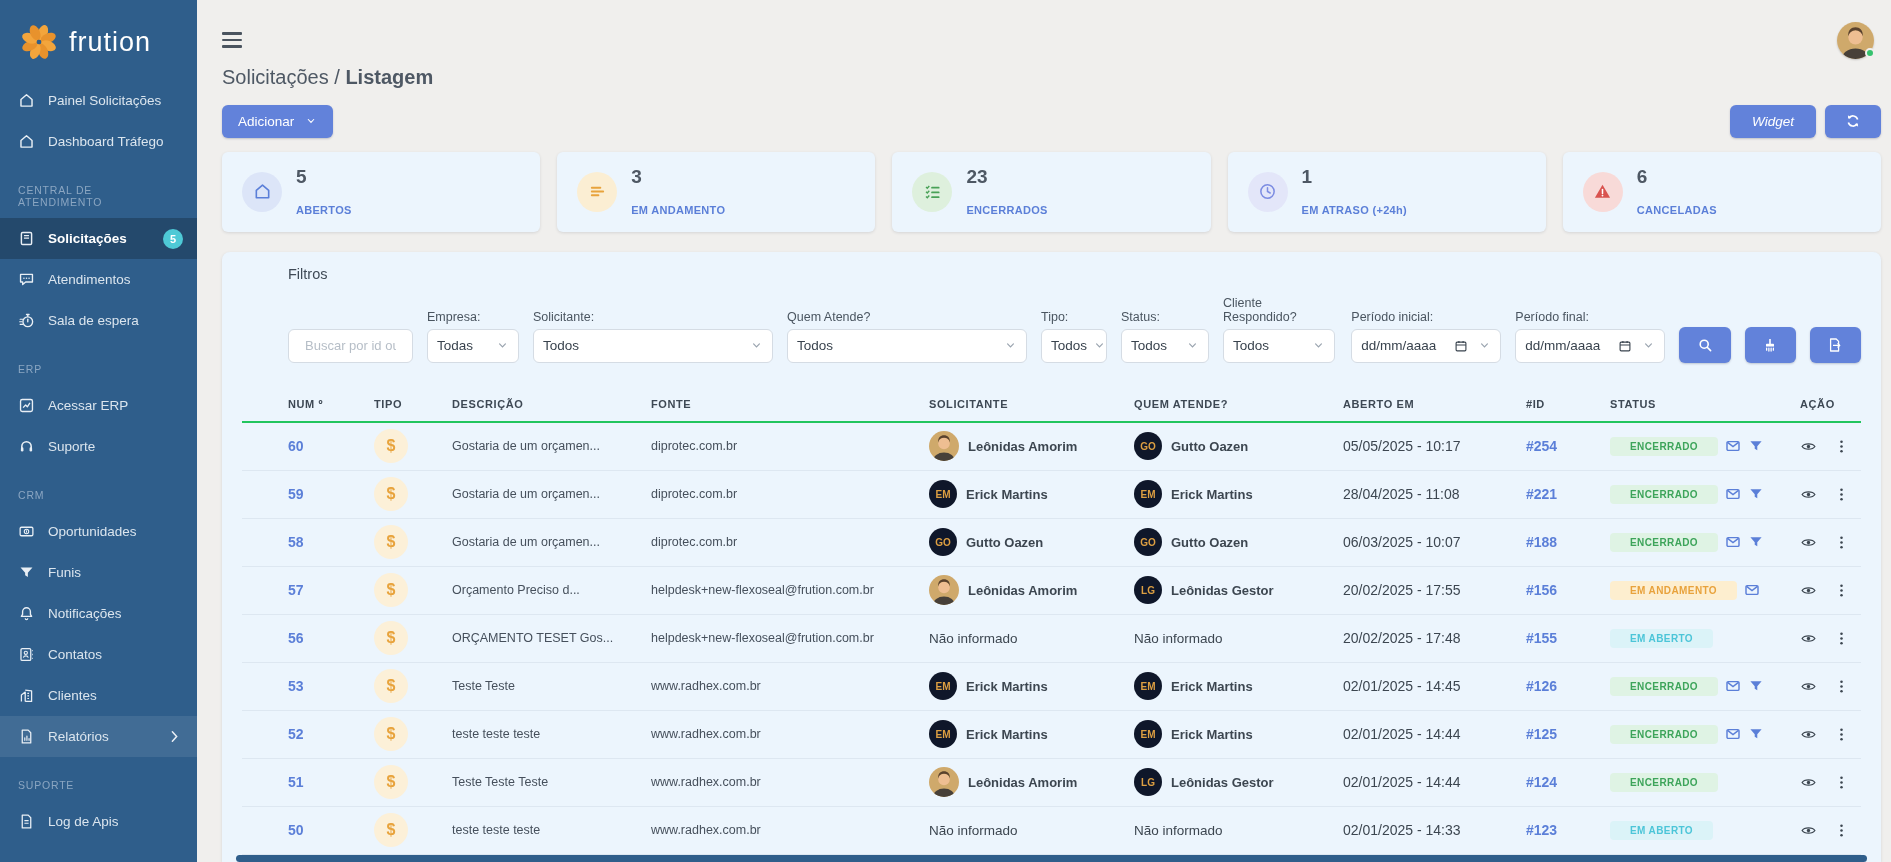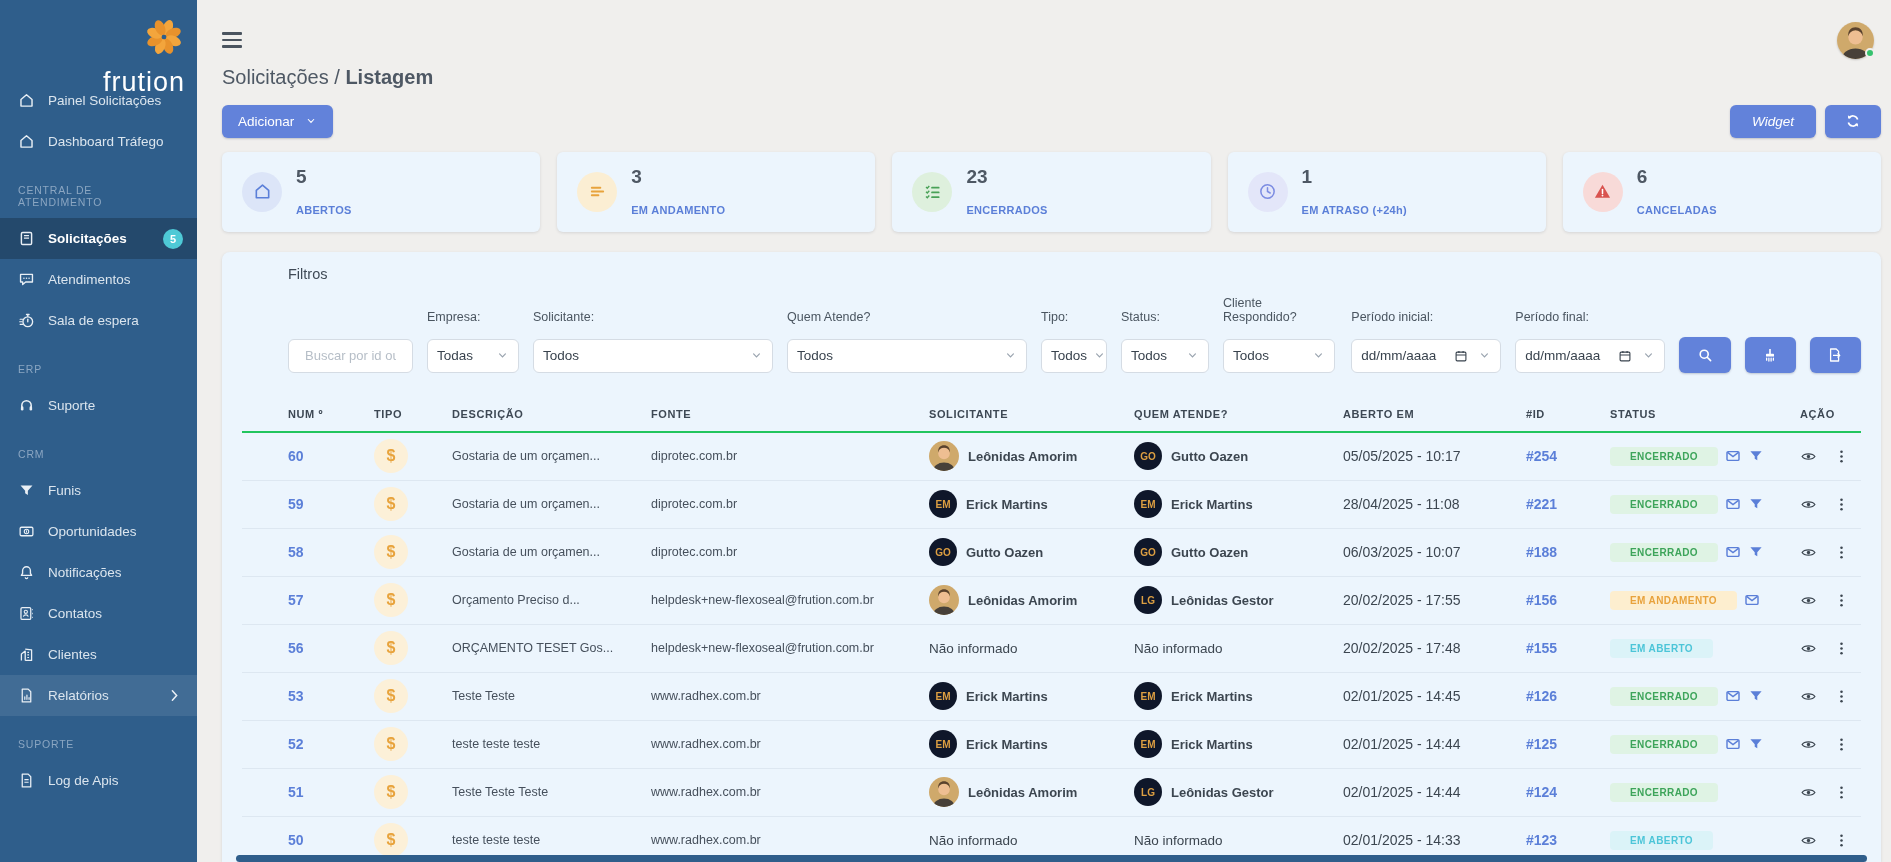--- a/index.html
+++ b/index.html
@@ -4,21 +4,21 @@
 <style>
   * { box-sizing: border-box; margin: 0; padding: 0; }
   html,body { width:1891px; height:862px; overflow:hidden; }
   body { font-family:"Liberation Sans", sans-serif; background:#f0efed; display:flex; }
 
   .icon { display:inline-flex; align-items:center; justify-content:center; }
   .icon svg { width:100%; height:100%; display:block; }
 
   
   .sidebar { width:197px; min-width:197px; height:862px; background:#2f5e8b; color:#e7eef5; display:flex; flex-direction:column; overflow:hidden; }
-  .logo { display:flex; align-items:flex-end; gap:9px; padding:16px 12px 12px 18px; height:80px; cursor:pointer;flex-direction:column; }
+  .logo { display:flex; align-items:center; gap:9px; padding:16px 12px 12px 18px; height:80px; cursor:pointer; }
   .logo-icon { width:42px; height:42px; }
   .logo-text { font-size:27px; font-weight:400; letter-spacing:1px; color:#ffffff; }
   .nav-section { margin:22px 18px 10px; font-size:10.5px; letter-spacing:.8px; color:#8ba6c2; text-transform:uppercase; }
   .nav-item { height:41px; display:flex; align-items:center; gap:13px; padding:0 14px 0 18px; font-size:13.5px; color:#dbe5ee; cursor:pointer; }
   .nav-item .icon { width:17px; height:17px; color:#e9eff5; flex:0 0 17px; }
   .nav-item.active { background:rgba(0,0,0,.22); font-weight:700; color:#ffffff; }
   .nav-item.highlighted { background:rgba(255,255,255,.09); }
   .nav-label { flex:1; }
   .nav-badge { background:#4ec9d6; color:#fff; font-size:11px; font-weight:700; min-width:20px; height:20px; border-radius:10px; display:flex; align-items:center; justify-content:center; padding:0 6px; }
   .nav-chev { width:12px; height:12px; color:rgba(255,255,255,.65); }
@@ -43,21 +43,21 @@
   .stat-card { flex:1; height:80px; background:#ecf5fd; border-radius:6px; box-shadow:0 1px 3px rgba(60,70,90,.15); display:flex; align-items:center; padding-left:20px; cursor:pointer; }
   .stat-icon { width:40px; height:40px; border-radius:50%; margin-right:14px; display:flex; align-items:center; justify-content:center; }
   .stat-icon .icon { width:19px; height:19px; }
   .stat-value { font-size:19px; font-weight:700; color:#4e5864; line-height:1.1; }
   .stat-label { font-size:11px; font-weight:700; letter-spacing:.3px; color:#5b7fd8; margin-top:16px; }
 
   
   .panel { margin-top:20px; flex:1; background:#ecf5fd; border-radius:8px 8px 0 0; box-shadow:0 1px 3px rgba(60,70,90,.15); padding:14px 20px 0; position:relative; overflow:hidden; display:flex; flex-direction:column; }
   .filters-title { margin-left:46px; font-size:14.5px; color:#3f4a56; }
   .filters-row { margin:14px 0 0 46px; display:flex; align-items:flex-end; gap:14px; }
-  .f-field { display:flex; flex-direction:column;gap:10px; }
+  .f-field { display:flex; flex-direction:column; }
   .f-label { font-size:12.5px; color:#4a5560; margin-bottom:5px; }
   .control { background:#fff; border:1px solid #d5dce4; border-radius:6px; height:34px; display:flex; align-items:center; justify-content:space-between; padding:0 9px; font-size:13.5px; color:#39434e; cursor:pointer; }
   .control .chev { width:13px; height:13px; color:#9aa4af; margin-left:6px; }
   .control .cal { width:14px; height:14px; color:#39434e; }
   .ctrl-right { display:flex; align-items:center; gap:4px; }
   .search-input { width:125px; height:34px; border:1px solid #d5dce4; border-radius:6px; padding:0 16px; font-size:13px; font-family:inherit; color:#39434e; background:#fff; }
   .search-input::placeholder { color:#b6bec7; }
   .btn-sq { width:52px; height:36px; }
   .btn-sq .icon { width:16px; height:16px; }
 
@@ -160,45 +160,54 @@
             <path d="M10 3 h3 M11.5 3.2 V5" stroke="currentColor" stroke-width="1.6" stroke-linecap="round"></path>
             <path d="M2.5 8.5 h3 M2 11.5 h2.5 M2.5 14.5 h3" stroke="currentColor" stroke-width="1.4" stroke-linecap="round"></path>
           </svg>
         </span>
         <span class="nav-label">Sala de espera</span>
       </div>
       <div class="nav-section">ERP</div>
       <div class="nav-item">
         <span class="icon">
           <svg viewBox="0 0 20 20">
+            <rect x="3" y="3" width="14" height="14" rx="2" fill="none" stroke="currentColor" stroke-width="1.6"></rect>
+            <path d="M6 12.5 l3-3 2 2 3-4.5" fill="none" stroke="currentColor" stroke-width="1.6" stroke-linejoin="round"></path>
+          </svg>
+        </span>
+        <span class="nav-label">Acessar ERP</span>
+      </div>
+      <div class="nav-item">
+        <span class="icon">
+          <svg viewBox="0 0 20 20">
             <path d="M4.5 12 v-2.2 a5.5 5.5 0 0 1 11 0 V12" fill="none" stroke="currentColor" stroke-width="1.8"></path>
             <rect x="3.4" y="11" width="3" height="5" rx="1.5" fill="currentColor"></rect>
             <rect x="13.6" y="11" width="3" height="5" rx="1.5" fill="currentColor"></rect>
           </svg>
         </span>
         <span class="nav-label">Suporte</span>
       </div>
       <div class="nav-section">CRM</div>
       <div class="nav-item">
         <span class="icon">
           <svg viewBox="0 0 20 20">
-            <path d="M3 4 h14 l-5.4 6.4 v4.8 l-3.2 -1.9 v-2.9 Z" fill="currentColor"></path>
-          </svg>
-        </span>
-        <span class="nav-label">Funis</span>
-      </div>
-      <div class="nav-item">
-        <span class="icon">
-          <svg viewBox="0 0 20 20">
             <rect x="2.5" y="5" width="15" height="10" rx="1.6" fill="none" stroke="currentColor" stroke-width="1.5"></rect>
             <circle cx="10" cy="10" r="2.6" fill="none" stroke="currentColor" stroke-width="1.3"></circle>
             <path d="M10 8.7 v2.6" stroke="currentColor" stroke-width="1.2"></path>
           </svg>
         </span>
         <span class="nav-label">Oportunidades</span>
+      </div>
+      <div class="nav-item">
+        <span class="icon">
+          <svg viewBox="0 0 20 20">
+            <path d="M3 4 h14 l-5.4 6.4 v4.8 l-3.2 -1.9 v-2.9 Z" fill="currentColor"></path>
+          </svg>
+        </span>
+        <span class="nav-label">Funis</span>
       </div>
       <div class="nav-item">
         <span class="icon">
           <svg viewBox="0 0 20 20">
             <path d="M10 3.2 a4.6 4.6 0 0 1 4.6 4.6 v3.2 l1.4 2.4 H4 l1.4 -2.4 V7.8 A4.6 4.6 0 0 1 10 3.2 Z" fill="none" stroke="currentColor" stroke-width="1.6" stroke-linejoin="round"></path>
             <path d="M8.5 15.6 a1.5 1.5 0 0 0 3 0" fill="none" stroke="currentColor" stroke-width="1.4"></path>
           </svg>
         </span>
         <span class="nav-label">Notificações</span>
       </div>

